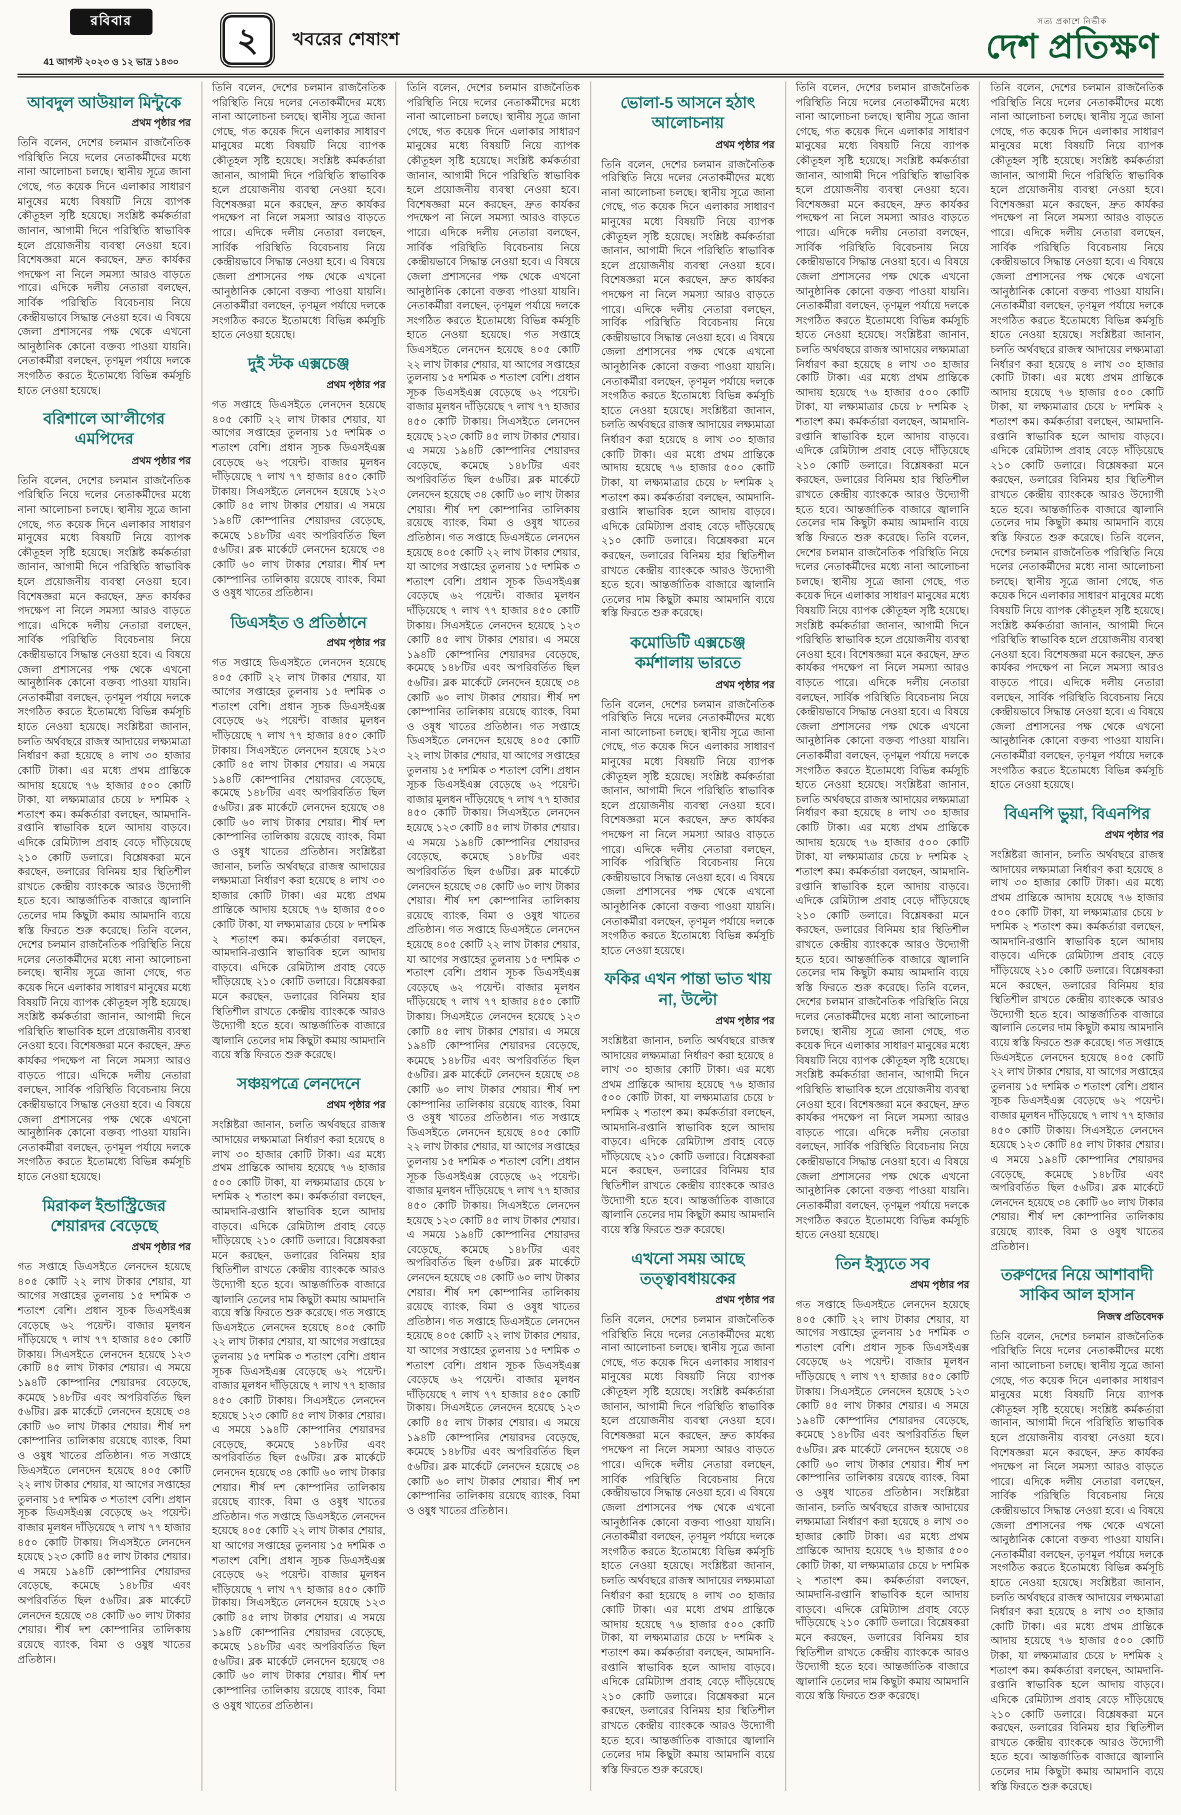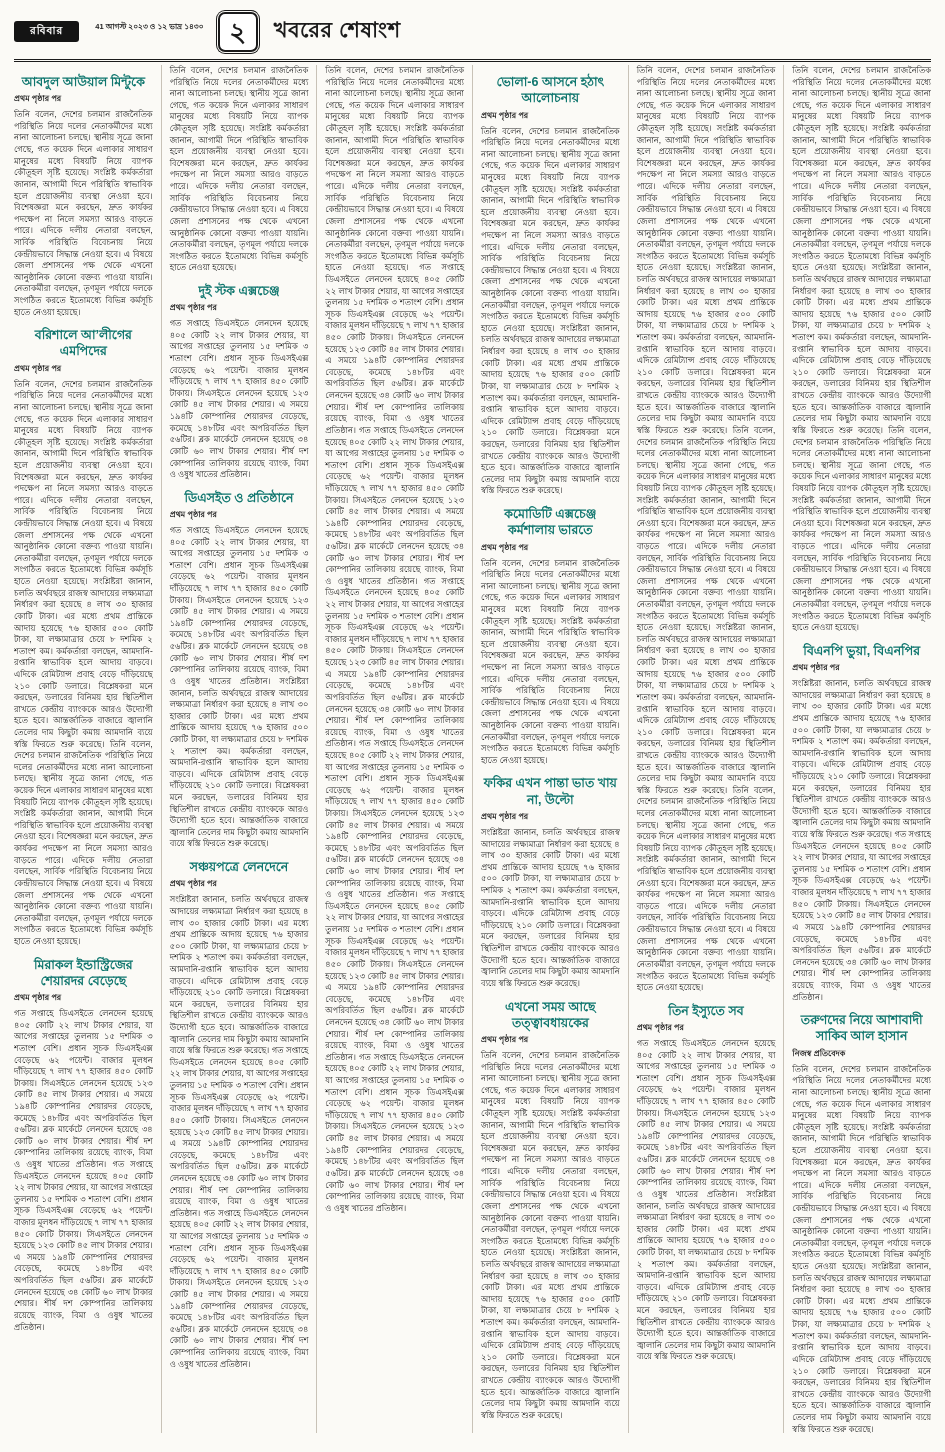--- a/index.html
+++ b/index.html
@@ -7,72 +7,76 @@
   .page{
     width:945px;height:1452px;margin:0 auto;background:#fbfaf6;color:#1b1b1b;
     font-family:"Liberation Sans","DejaVu Sans",sans-serif;
     padding:8px 14px 10px 14px;overflow:hidden;position:relative;
   }
   
   header.masthead{
     display:flex;align-items:center;gap:14px;height:54px;
     border-bottom:3px double #1b1b1b;padding-bottom:4px;
   }
-  .mh-left{display:flex;flex-direction:row;gap:16px;min-width:150px;}
+  .mh-left{display:flex;flex-direction:column;align-items:center;gap:16px;min-width:150px;}
   .day-badge{
     background:#141414;color:#fff;font-size:10.5px;font-weight:700;
     padding:2px 16px;border-radius:3px;letter-spacing:1px;
   }
   .date-line{font-size:7.5px;font-weight:700;color:#222;white-space:nowrap;}
   .page-num{
     width:40px;height:40px;border:2px solid #1b1b1b;border-radius:7px;
     display:flex;align-items:center;justify-content:center;
     box-shadow:0 0 0 1px #fbfaf6,0 0 0 2px #1b1b1b;
     background:#fff;
   }
   .page-num span{font-size:26px;font-weight:800;line-height:1;}
-  .section-title{font-size:21px;font-weight:800;letter-spacing:.5px;margin-left:2px;}
+  .section-title{font-size:14px;font-weight:800;letter-spacing:.5px;margin-left:2px;}
   .mh-right{margin-left:auto;text-align:center;padding-right:4px;}
   .logo-tagline{font-size:6.5px;color:#444;letter-spacing:.6px;margin-bottom:1px;}
   .logo{font-size:27px;font-weight:800;color:#0a5c2e;line-height:1;letter-spacing:.5px;}
   
   main.columns{
     display:flex;height:1368px;overflow:hidden;margin-top:3px;
   }
   .col{
     flex:1 1 0;padding:0 8px;border-right:1px solid #c8c2b7;overflow:hidden;
   }
   .col:first-child{padding-left:0;}
   .col:last-child{border-right:none;padding-right:0;}
   .headline{
     font-size:12.5px;font-weight:800;text-align:center;line-height:1.3;
     margin:9px 1px 2px 1px;color:#0f766e;
   }
   .subhead{
-    font-size:8px;font-weight:700;text-align:left;margin:0 0 4px 0;color:#222;
+    font-size:8px;font-weight:700;text-align:right;margin:0 0 4px 0;color:#222;
   }
   .body{
     font-size:8.3px;line-height:1.4;text-align:justify;color:#222;
     word-break:break-word;margin-bottom:3px;
   }
 </style>
 </head>
 <body>
 
 <div class="page">
 
   <header class="masthead">
     <div class="mh-left">
       <div class="day-badge">রবিবার</div>
       <div class="date-line">41 আগস্ট ২০২৩ ও ১২ ভাদ্র ১৪৩০</div>
     </div>
     <div class="page-num">
       <span>২</span>
     </div>
     <div class="section-title">খবরের শেষাংশ</div>
+    <div class="mh-right">
+      <div class="logo-tagline">সত্য প্রকাশে নির্ভীক</div>
+      <div class="logo">দেশ প্রতিক্ষণ</div>
+    </div>
   </header>
 
   <main class="columns">
       <div class="col">
         <div class="headline">আবদুল আউয়াল মিন্টুকে</div>
         <div class="subhead">প্রথম পৃষ্ঠার পর</div>
         <div class="body">তিনি বলেন, দেশের চলমান রাজনৈতিক পরিস্থিতি নিয়ে দলের নেতাকর্মীদের মধ্যে নানা আলোচনা চলছে। স্থানীয় সূত্রে জানা গেছে, গত কয়েক দিনে এলাকার সাধারণ মানুষের মধ্যে বিষয়টি নিয়ে ব্যাপক কৌতূহল সৃষ্টি হয়েছে। সংশ্লিষ্ট কর্মকর্তারা জানান, আগামী দিনে পরিস্থিতি স্বাভাবিক হলে প্রয়োজনীয় ব্যবস্থা নেওয়া হবে। বিশেষজ্ঞরা মনে করছেন, দ্রুত কার্যকর পদক্ষেপ না নিলে সমস্যা আরও বাড়তে পারে। এদিকে দলীয় নেতারা বলছেন, সার্বিক পরিস্থিতি বিবেচনায় নিয়ে কেন্দ্রীয়ভাবে সিদ্ধান্ত নেওয়া হবে। এ বিষয়ে জেলা প্রশাসনের পক্ষ থেকে এখনো আনুষ্ঠানিক কোনো বক্তব্য পাওয়া যায়নি। নেতাকর্মীরা বলছেন, তৃণমূল পর্যায়ে দলকে সংগঠিত করতে ইতোমধ্যে বিভিন্ন কর্মসূচি হাতে নেওয়া হয়েছে।</div>
         <div class="headline">বরিশালে আ’লীগের এমপিদের</div>
         <div class="subhead">প্রথম পৃষ্ঠার পর</div>
         <div class="body">তিনি বলেন, দেশের চলমান রাজনৈতিক পরিস্থিতি নিয়ে দলের নেতাকর্মীদের মধ্যে নানা আলোচনা চলছে। স্থানীয় সূত্রে জানা গেছে, গত কয়েক দিনে এলাকার সাধারণ মানুষের মধ্যে বিষয়টি নিয়ে ব্যাপক কৌতূহল সৃষ্টি হয়েছে। সংশ্লিষ্ট কর্মকর্তারা জানান, আগামী দিনে পরিস্থিতি স্বাভাবিক হলে প্রয়োজনীয় ব্যবস্থা নেওয়া হবে। বিশেষজ্ঞরা মনে করছেন, দ্রুত কার্যকর পদক্ষেপ না নিলে সমস্যা আরও বাড়তে পারে। এদিকে দলীয় নেতারা বলছেন, সার্বিক পরিস্থিতি বিবেচনায় নিয়ে কেন্দ্রীয়ভাবে সিদ্ধান্ত নেওয়া হবে। এ বিষয়ে জেলা প্রশাসনের পক্ষ থেকে এখনো আনুষ্ঠানিক কোনো বক্তব্য পাওয়া যায়নি। নেতাকর্মীরা বলছেন, তৃণমূল পর্যায়ে দলকে সংগঠিত করতে ইতোমধ্যে বিভিন্ন কর্মসূচি হাতে নেওয়া হয়েছে। সংশ্লিষ্টরা জানান, চলতি অর্থবছরে রাজস্ব আদায়ের লক্ষ্যমাত্রা নির্ধারণ করা হয়েছে ৪ লাখ ৩০ হাজার কোটি টাকা। এর মধ্যে প্রথম প্রান্তিকে আদায় হয়েছে ৭৬ হাজার ৫০০ কোটি টাকা, যা লক্ষ্যমাত্রার চেয়ে ৮ দশমিক ২ শতাংশ কম। কর্মকর্তারা বলছেন, আমদানি-রপ্তানি স্বাভাবিক হলে আদায় বাড়বে। এদিকে রেমিট্যান্স প্রবাহ বেড়ে দাঁড়িয়েছে ২১০ কোটি ডলারে। বিশ্লেষকরা মনে করছেন, ডলারের বিনিময় হার স্থিতিশীল রাখতে কেন্দ্রীয় ব্যাংককে আরও উদ্যোগী হতে হবে। আন্তর্জাতিক বাজারে জ্বালানি তেলের দাম কিছুটা কমায় আমদানি ব্যয়ে স্বস্তি ফিরতে শুরু করেছে। তিনি বলেন, দেশের চলমান রাজনৈতিক পরিস্থিতি নিয়ে দলের নেতাকর্মীদের মধ্যে নানা আলোচনা চলছে। স্থানীয় সূত্রে জানা গেছে, গত কয়েক দিনে এলাকার সাধারণ মানুষের মধ্যে বিষয়টি নিয়ে ব্যাপক কৌতূহল সৃষ্টি হয়েছে। সংশ্লিষ্ট কর্মকর্তারা জানান, আগামী দিনে পরিস্থিতি স্বাভাবিক হলে প্রয়োজনীয় ব্যবস্থা নেওয়া হবে। বিশেষজ্ঞরা মনে করছেন, দ্রুত কার্যকর পদক্ষেপ না নিলে সমস্যা আরও বাড়তে পারে। এদিকে দলীয় নেতারা বলছেন, সার্বিক পরিস্থিতি বিবেচনায় নিয়ে কেন্দ্রীয়ভাবে সিদ্ধান্ত নেওয়া হবে। এ বিষয়ে জেলা প্রশাসনের পক্ষ থেকে এখনো আনুষ্ঠানিক কোনো বক্তব্য পাওয়া যায়নি। নেতাকর্মীরা বলছেন, তৃণমূল পর্যায়ে দলকে সংগঠিত করতে ইতোমধ্যে বিভিন্ন কর্মসূচি হাতে নেওয়া হয়েছে।</div>
@@ -89,21 +93,21 @@
         <div class="subhead">প্রথম পৃষ্ঠার পর</div>
         <div class="body">গত সপ্তাহে ডিএসইতে লেনদেন হয়েছে ৪০৫ কোটি ২২ লাখ টাকার শেয়ার, যা আগের সপ্তাহের তুলনায় ১৫ দশমিক ৩ শতাংশ বেশি। প্রধান সূচক ডিএসইএক্স বেড়েছে ৬২ পয়েন্ট। বাজার মূলধন দাঁড়িয়েছে ৭ লাখ ৭৭ হাজার ৪৫০ কোটি টাকায়। সিএসইতে লেনদেন হয়েছে ১২৩ কোটি ৪৫ লাখ টাকার শেয়ার। এ সময়ে ১৯৪টি কোম্পানির শেয়ারদর বেড়েছে, কমেছে ১৪৮টির এবং অপরিবর্তিত ছিল ৫৬টির। ব্লক মার্কেটে লেনদেন হয়েছে ৩৪ কোটি ৬০ লাখ টাকার শেয়ার। শীর্ষ দশ কোম্পানির তালিকায় রয়েছে ব্যাংক, বিমা ও ওষুধ খাতের প্রতিষ্ঠান। সংশ্লিষ্টরা জানান, চলতি অর্থবছরে রাজস্ব আদায়ের লক্ষ্যমাত্রা নির্ধারণ করা হয়েছে ৪ লাখ ৩০ হাজার কোটি টাকা। এর মধ্যে প্রথম প্রান্তিকে আদায় হয়েছে ৭৬ হাজার ৫০০ কোটি টাকা, যা লক্ষ্যমাত্রার চেয়ে ৮ দশমিক ২ শতাংশ কম। কর্মকর্তারা বলছেন, আমদানি-রপ্তানি স্বাভাবিক হলে আদায় বাড়বে। এদিকে রেমিট্যান্স প্রবাহ বেড়ে দাঁড়িয়েছে ২১০ কোটি ডলারে। বিশ্লেষকরা মনে করছেন, ডলারের বিনিময় হার স্থিতিশীল রাখতে কেন্দ্রীয় ব্যাংককে আরও উদ্যোগী হতে হবে। আন্তর্জাতিক বাজারে জ্বালানি তেলের দাম কিছুটা কমায় আমদানি ব্যয়ে স্বস্তি ফিরতে শুরু করেছে।</div>
         <div class="headline">সঞ্চয়পত্রে লেনদেনে</div>
         <div class="subhead">প্রথম পৃষ্ঠার পর</div>
         <div class="body">সংশ্লিষ্টরা জানান, চলতি অর্থবছরে রাজস্ব আদায়ের লক্ষ্যমাত্রা নির্ধারণ করা হয়েছে ৪ লাখ ৩০ হাজার কোটি টাকা। এর মধ্যে প্রথম প্রান্তিকে আদায় হয়েছে ৭৬ হাজার ৫০০ কোটি টাকা, যা লক্ষ্যমাত্রার চেয়ে ৮ দশমিক ২ শতাংশ কম। কর্মকর্তারা বলছেন, আমদানি-রপ্তানি স্বাভাবিক হলে আদায় বাড়বে। এদিকে রেমিট্যান্স প্রবাহ বেড়ে দাঁড়িয়েছে ২১০ কোটি ডলারে। বিশ্লেষকরা মনে করছেন, ডলারের বিনিময় হার স্থিতিশীল রাখতে কেন্দ্রীয় ব্যাংককে আরও উদ্যোগী হতে হবে। আন্তর্জাতিক বাজারে জ্বালানি তেলের দাম কিছুটা কমায় আমদানি ব্যয়ে স্বস্তি ফিরতে শুরু করেছে। গত সপ্তাহে ডিএসইতে লেনদেন হয়েছে ৪০৫ কোটি ২২ লাখ টাকার শেয়ার, যা আগের সপ্তাহের তুলনায় ১৫ দশমিক ৩ শতাংশ বেশি। প্রধান সূচক ডিএসইএক্স বেড়েছে ৬২ পয়েন্ট। বাজার মূলধন দাঁড়িয়েছে ৭ লাখ ৭৭ হাজার ৪৫০ কোটি টাকায়। সিএসইতে লেনদেন হয়েছে ১২৩ কোটি ৪৫ লাখ টাকার শেয়ার। এ সময়ে ১৯৪টি কোম্পানির শেয়ারদর বেড়েছে, কমেছে ১৪৮টির এবং অপরিবর্তিত ছিল ৫৬টির। ব্লক মার্কেটে লেনদেন হয়েছে ৩৪ কোটি ৬০ লাখ টাকার শেয়ার। শীর্ষ দশ কোম্পানির তালিকায় রয়েছে ব্যাংক, বিমা ও ওষুধ খাতের প্রতিষ্ঠান। গত সপ্তাহে ডিএসইতে লেনদেন হয়েছে ৪০৫ কোটি ২২ লাখ টাকার শেয়ার, যা আগের সপ্তাহের তুলনায় ১৫ দশমিক ৩ শতাংশ বেশি। প্রধান সূচক ডিএসইএক্স বেড়েছে ৬২ পয়েন্ট। বাজার মূলধন দাঁড়িয়েছে ৭ লাখ ৭৭ হাজার ৪৫০ কোটি টাকায়। সিএসইতে লেনদেন হয়েছে ১২৩ কোটি ৪৫ লাখ টাকার শেয়ার। এ সময়ে ১৯৪টি কোম্পানির শেয়ারদর বেড়েছে, কমেছে ১৪৮টির এবং অপরিবর্তিত ছিল ৫৬টির। ব্লক মার্কেটে লেনদেন হয়েছে ৩৪ কোটি ৬০ লাখ টাকার শেয়ার। শীর্ষ দশ কোম্পানির তালিকায় রয়েছে ব্যাংক, বিমা ও ওষুধ খাতের প্রতিষ্ঠান।</div>
       </div>
       <div class="col">
         <div class="body">তিনি বলেন, দেশের চলমান রাজনৈতিক পরিস্থিতি নিয়ে দলের নেতাকর্মীদের মধ্যে নানা আলোচনা চলছে। স্থানীয় সূত্রে জানা গেছে, গত কয়েক দিনে এলাকার সাধারণ মানুষের মধ্যে বিষয়টি নিয়ে ব্যাপক কৌতূহল সৃষ্টি হয়েছে। সংশ্লিষ্ট কর্মকর্তারা জানান, আগামী দিনে পরিস্থিতি স্বাভাবিক হলে প্রয়োজনীয় ব্যবস্থা নেওয়া হবে। বিশেষজ্ঞরা মনে করছেন, দ্রুত কার্যকর পদক্ষেপ না নিলে সমস্যা আরও বাড়তে পারে। এদিকে দলীয় নেতারা বলছেন, সার্বিক পরিস্থিতি বিবেচনায় নিয়ে কেন্দ্রীয়ভাবে সিদ্ধান্ত নেওয়া হবে। এ বিষয়ে জেলা প্রশাসনের পক্ষ থেকে এখনো আনুষ্ঠানিক কোনো বক্তব্য পাওয়া যায়নি। নেতাকর্মীরা বলছেন, তৃণমূল পর্যায়ে দলকে সংগঠিত করতে ইতোমধ্যে বিভিন্ন কর্মসূচি হাতে নেওয়া হয়েছে। গত সপ্তাহে ডিএসইতে লেনদেন হয়েছে ৪০৫ কোটি ২২ লাখ টাকার শেয়ার, যা আগের সপ্তাহের তুলনায় ১৫ দশমিক ৩ শতাংশ বেশি। প্রধান সূচক ডিএসইএক্স বেড়েছে ৬২ পয়েন্ট। বাজার মূলধন দাঁড়িয়েছে ৭ লাখ ৭৭ হাজার ৪৫০ কোটি টাকায়। সিএসইতে লেনদেন হয়েছে ১২৩ কোটি ৪৫ লাখ টাকার শেয়ার। এ সময়ে ১৯৪টি কোম্পানির শেয়ারদর বেড়েছে, কমেছে ১৪৮টির এবং অপরিবর্তিত ছিল ৫৬টির। ব্লক মার্কেটে লেনদেন হয়েছে ৩৪ কোটি ৬০ লাখ টাকার শেয়ার। শীর্ষ দশ কোম্পানির তালিকায় রয়েছে ব্যাংক, বিমা ও ওষুধ খাতের প্রতিষ্ঠান। গত সপ্তাহে ডিএসইতে লেনদেন হয়েছে ৪০৫ কোটি ২২ লাখ টাকার শেয়ার, যা আগের সপ্তাহের তুলনায় ১৫ দশমিক ৩ শতাংশ বেশি। প্রধান সূচক ডিএসইএক্স বেড়েছে ৬২ পয়েন্ট। বাজার মূলধন দাঁড়িয়েছে ৭ লাখ ৭৭ হাজার ৪৫০ কোটি টাকায়। সিএসইতে লেনদেন হয়েছে ১২৩ কোটি ৪৫ লাখ টাকার শেয়ার। এ সময়ে ১৯৪টি কোম্পানির শেয়ারদর বেড়েছে, কমেছে ১৪৮টির এবং অপরিবর্তিত ছিল ৫৬টির। ব্লক মার্কেটে লেনদেন হয়েছে ৩৪ কোটি ৬০ লাখ টাকার শেয়ার। শীর্ষ দশ কোম্পানির তালিকায় রয়েছে ব্যাংক, বিমা ও ওষুধ খাতের প্রতিষ্ঠান। গত সপ্তাহে ডিএসইতে লেনদেন হয়েছে ৪০৫ কোটি ২২ লাখ টাকার শেয়ার, যা আগের সপ্তাহের তুলনায় ১৫ দশমিক ৩ শতাংশ বেশি। প্রধান সূচক ডিএসইএক্স বেড়েছে ৬২ পয়েন্ট। বাজার মূলধন দাঁড়িয়েছে ৭ লাখ ৭৭ হাজার ৪৫০ কোটি টাকায়। সিএসইতে লেনদেন হয়েছে ১২৩ কোটি ৪৫ লাখ টাকার শেয়ার। এ সময়ে ১৯৪টি কোম্পানির শেয়ারদর বেড়েছে, কমেছে ১৪৮টির এবং অপরিবর্তিত ছিল ৫৬টির। ব্লক মার্কেটে লেনদেন হয়েছে ৩৪ কোটি ৬০ লাখ টাকার শেয়ার। শীর্ষ দশ কোম্পানির তালিকায় রয়েছে ব্যাংক, বিমা ও ওষুধ খাতের প্রতিষ্ঠান। গত সপ্তাহে ডিএসইতে লেনদেন হয়েছে ৪০৫ কোটি ২২ লাখ টাকার শেয়ার, যা আগের সপ্তাহের তুলনায় ১৫ দশমিক ৩ শতাংশ বেশি। প্রধান সূচক ডিএসইএক্স বেড়েছে ৬২ পয়েন্ট। বাজার মূলধন দাঁড়িয়েছে ৭ লাখ ৭৭ হাজার ৪৫০ কোটি টাকায়। সিএসইতে লেনদেন হয়েছে ১২৩ কোটি ৪৫ লাখ টাকার শেয়ার। এ সময়ে ১৯৪টি কোম্পানির শেয়ারদর বেড়েছে, কমেছে ১৪৮টির এবং অপরিবর্তিত ছিল ৫৬টির। ব্লক মার্কেটে লেনদেন হয়েছে ৩৪ কোটি ৬০ লাখ টাকার শেয়ার। শীর্ষ দশ কোম্পানির তালিকায় রয়েছে ব্যাংক, বিমা ও ওষুধ খাতের প্রতিষ্ঠান। গত সপ্তাহে ডিএসইতে লেনদেন হয়েছে ৪০৫ কোটি ২২ লাখ টাকার শেয়ার, যা আগের সপ্তাহের তুলনায় ১৫ দশমিক ৩ শতাংশ বেশি। প্রধান সূচক ডিএসইএক্স বেড়েছে ৬২ পয়েন্ট। বাজার মূলধন দাঁড়িয়েছে ৭ লাখ ৭৭ হাজার ৪৫০ কোটি টাকায়। সিএসইতে লেনদেন হয়েছে ১২৩ কোটি ৪৫ লাখ টাকার শেয়ার। এ সময়ে ১৯৪টি কোম্পানির শেয়ারদর বেড়েছে, কমেছে ১৪৮টির এবং অপরিবর্তিত ছিল ৫৬টির। ব্লক মার্কেটে লেনদেন হয়েছে ৩৪ কোটি ৬০ লাখ টাকার শেয়ার। শীর্ষ দশ কোম্পানির তালিকায় রয়েছে ব্যাংক, বিমা ও ওষুধ খাতের প্রতিষ্ঠান। গত সপ্তাহে ডিএসইতে লেনদেন হয়েছে ৪০৫ কোটি ২২ লাখ টাকার শেয়ার, যা আগের সপ্তাহের তুলনায় ১৫ দশমিক ৩ শতাংশ বেশি। প্রধান সূচক ডিএসইএক্স বেড়েছে ৬২ পয়েন্ট। বাজার মূলধন দাঁড়িয়েছে ৭ লাখ ৭৭ হাজার ৪৫০ কোটি টাকায়। সিএসইতে লেনদেন হয়েছে ১২৩ কোটি ৪৫ লাখ টাকার শেয়ার। এ সময়ে ১৯৪টি কোম্পানির শেয়ারদর বেড়েছে, কমেছে ১৪৮টির এবং অপরিবর্তিত ছিল ৫৬টির। ব্লক মার্কেটে লেনদেন হয়েছে ৩৪ কোটি ৬০ লাখ টাকার শেয়ার। শীর্ষ দশ কোম্পানির তালিকায় রয়েছে ব্যাংক, বিমা ও ওষুধ খাতের প্রতিষ্ঠান।</div>
       </div>
       <div class="col">
-        <div class="headline">ভোলা-6 আসনে হঠাৎ আলোচনায়</div>
+        <div class="headline">ভোলা-5 আসনে হঠাৎ আলোচনায়</div>
         <div class="subhead">প্রথম পৃষ্ঠার পর</div>
         <div class="body">তিনি বলেন, দেশের চলমান রাজনৈতিক পরিস্থিতি নিয়ে দলের নেতাকর্মীদের মধ্যে নানা আলোচনা চলছে। স্থানীয় সূত্রে জানা গেছে, গত কয়েক দিনে এলাকার সাধারণ মানুষের মধ্যে বিষয়টি নিয়ে ব্যাপক কৌতূহল সৃষ্টি হয়েছে। সংশ্লিষ্ট কর্মকর্তারা জানান, আগামী দিনে পরিস্থিতি স্বাভাবিক হলে প্রয়োজনীয় ব্যবস্থা নেওয়া হবে। বিশেষজ্ঞরা মনে করছেন, দ্রুত কার্যকর পদক্ষেপ না নিলে সমস্যা আরও বাড়তে পারে। এদিকে দলীয় নেতারা বলছেন, সার্বিক পরিস্থিতি বিবেচনায় নিয়ে কেন্দ্রীয়ভাবে সিদ্ধান্ত নেওয়া হবে। এ বিষয়ে জেলা প্রশাসনের পক্ষ থেকে এখনো আনুষ্ঠানিক কোনো বক্তব্য পাওয়া যায়নি। নেতাকর্মীরা বলছেন, তৃণমূল পর্যায়ে দলকে সংগঠিত করতে ইতোমধ্যে বিভিন্ন কর্মসূচি হাতে নেওয়া হয়েছে। সংশ্লিষ্টরা জানান, চলতি অর্থবছরে রাজস্ব আদায়ের লক্ষ্যমাত্রা নির্ধারণ করা হয়েছে ৪ লাখ ৩০ হাজার কোটি টাকা। এর মধ্যে প্রথম প্রান্তিকে আদায় হয়েছে ৭৬ হাজার ৫০০ কোটি টাকা, যা লক্ষ্যমাত্রার চেয়ে ৮ দশমিক ২ শতাংশ কম। কর্মকর্তারা বলছেন, আমদানি-রপ্তানি স্বাভাবিক হলে আদায় বাড়বে। এদিকে রেমিট্যান্স প্রবাহ বেড়ে দাঁড়িয়েছে ২১০ কোটি ডলারে। বিশ্লেষকরা মনে করছেন, ডলারের বিনিময় হার স্থিতিশীল রাখতে কেন্দ্রীয় ব্যাংককে আরও উদ্যোগী হতে হবে। আন্তর্জাতিক বাজারে জ্বালানি তেলের দাম কিছুটা কমায় আমদানি ব্যয়ে স্বস্তি ফিরতে শুরু করেছে।</div>
         <div class="headline">কমোডিটি এক্সচেঞ্জ কর্মশালায় ভারতে</div>
         <div class="subhead">প্রথম পৃষ্ঠার পর</div>
         <div class="body">তিনি বলেন, দেশের চলমান রাজনৈতিক পরিস্থিতি নিয়ে দলের নেতাকর্মীদের মধ্যে নানা আলোচনা চলছে। স্থানীয় সূত্রে জানা গেছে, গত কয়েক দিনে এলাকার সাধারণ মানুষের মধ্যে বিষয়টি নিয়ে ব্যাপক কৌতূহল সৃষ্টি হয়েছে। সংশ্লিষ্ট কর্মকর্তারা জানান, আগামী দিনে পরিস্থিতি স্বাভাবিক হলে প্রয়োজনীয় ব্যবস্থা নেওয়া হবে। বিশেষজ্ঞরা মনে করছেন, দ্রুত কার্যকর পদক্ষেপ না নিলে সমস্যা আরও বাড়তে পারে। এদিকে দলীয় নেতারা বলছেন, সার্বিক পরিস্থিতি বিবেচনায় নিয়ে কেন্দ্রীয়ভাবে সিদ্ধান্ত নেওয়া হবে। এ বিষয়ে জেলা প্রশাসনের পক্ষ থেকে এখনো আনুষ্ঠানিক কোনো বক্তব্য পাওয়া যায়নি। নেতাকর্মীরা বলছেন, তৃণমূল পর্যায়ে দলকে সংগঠিত করতে ইতোমধ্যে বিভিন্ন কর্মসূচি হাতে নেওয়া হয়েছে।</div>
         <div class="headline">ফকির এখন পান্তা ভাত খায় না, উল্টো</div>
         <div class="subhead">প্রথম পৃষ্ঠার পর</div>
         <div class="body">সংশ্লিষ্টরা জানান, চলতি অর্থবছরে রাজস্ব আদায়ের লক্ষ্যমাত্রা নির্ধারণ করা হয়েছে ৪ লাখ ৩০ হাজার কোটি টাকা। এর মধ্যে প্রথম প্রান্তিকে আদায় হয়েছে ৭৬ হাজার ৫০০ কোটি টাকা, যা লক্ষ্যমাত্রার চেয়ে ৮ দশমিক ২ শতাংশ কম। কর্মকর্তারা বলছেন, আমদানি-রপ্তানি স্বাভাবিক হলে আদায় বাড়বে। এদিকে রেমিট্যান্স প্রবাহ বেড়ে দাঁড়িয়েছে ২১০ কোটি ডলারে। বিশ্লেষকরা মনে করছেন, ডলারের বিনিময় হার স্থিতিশীল রাখতে কেন্দ্রীয় ব্যাংককে আরও উদ্যোগী হতে হবে। আন্তর্জাতিক বাজারে জ্বালানি তেলের দাম কিছুটা কমায় আমদানি ব্যয়ে স্বস্তি ফিরতে শুরু করেছে।</div>
         <div class="headline">এখনো সময় আছে তত্ত্বাবধায়কের</div>
         <div class="subhead">প্রথম পৃষ্ঠার পর</div>

